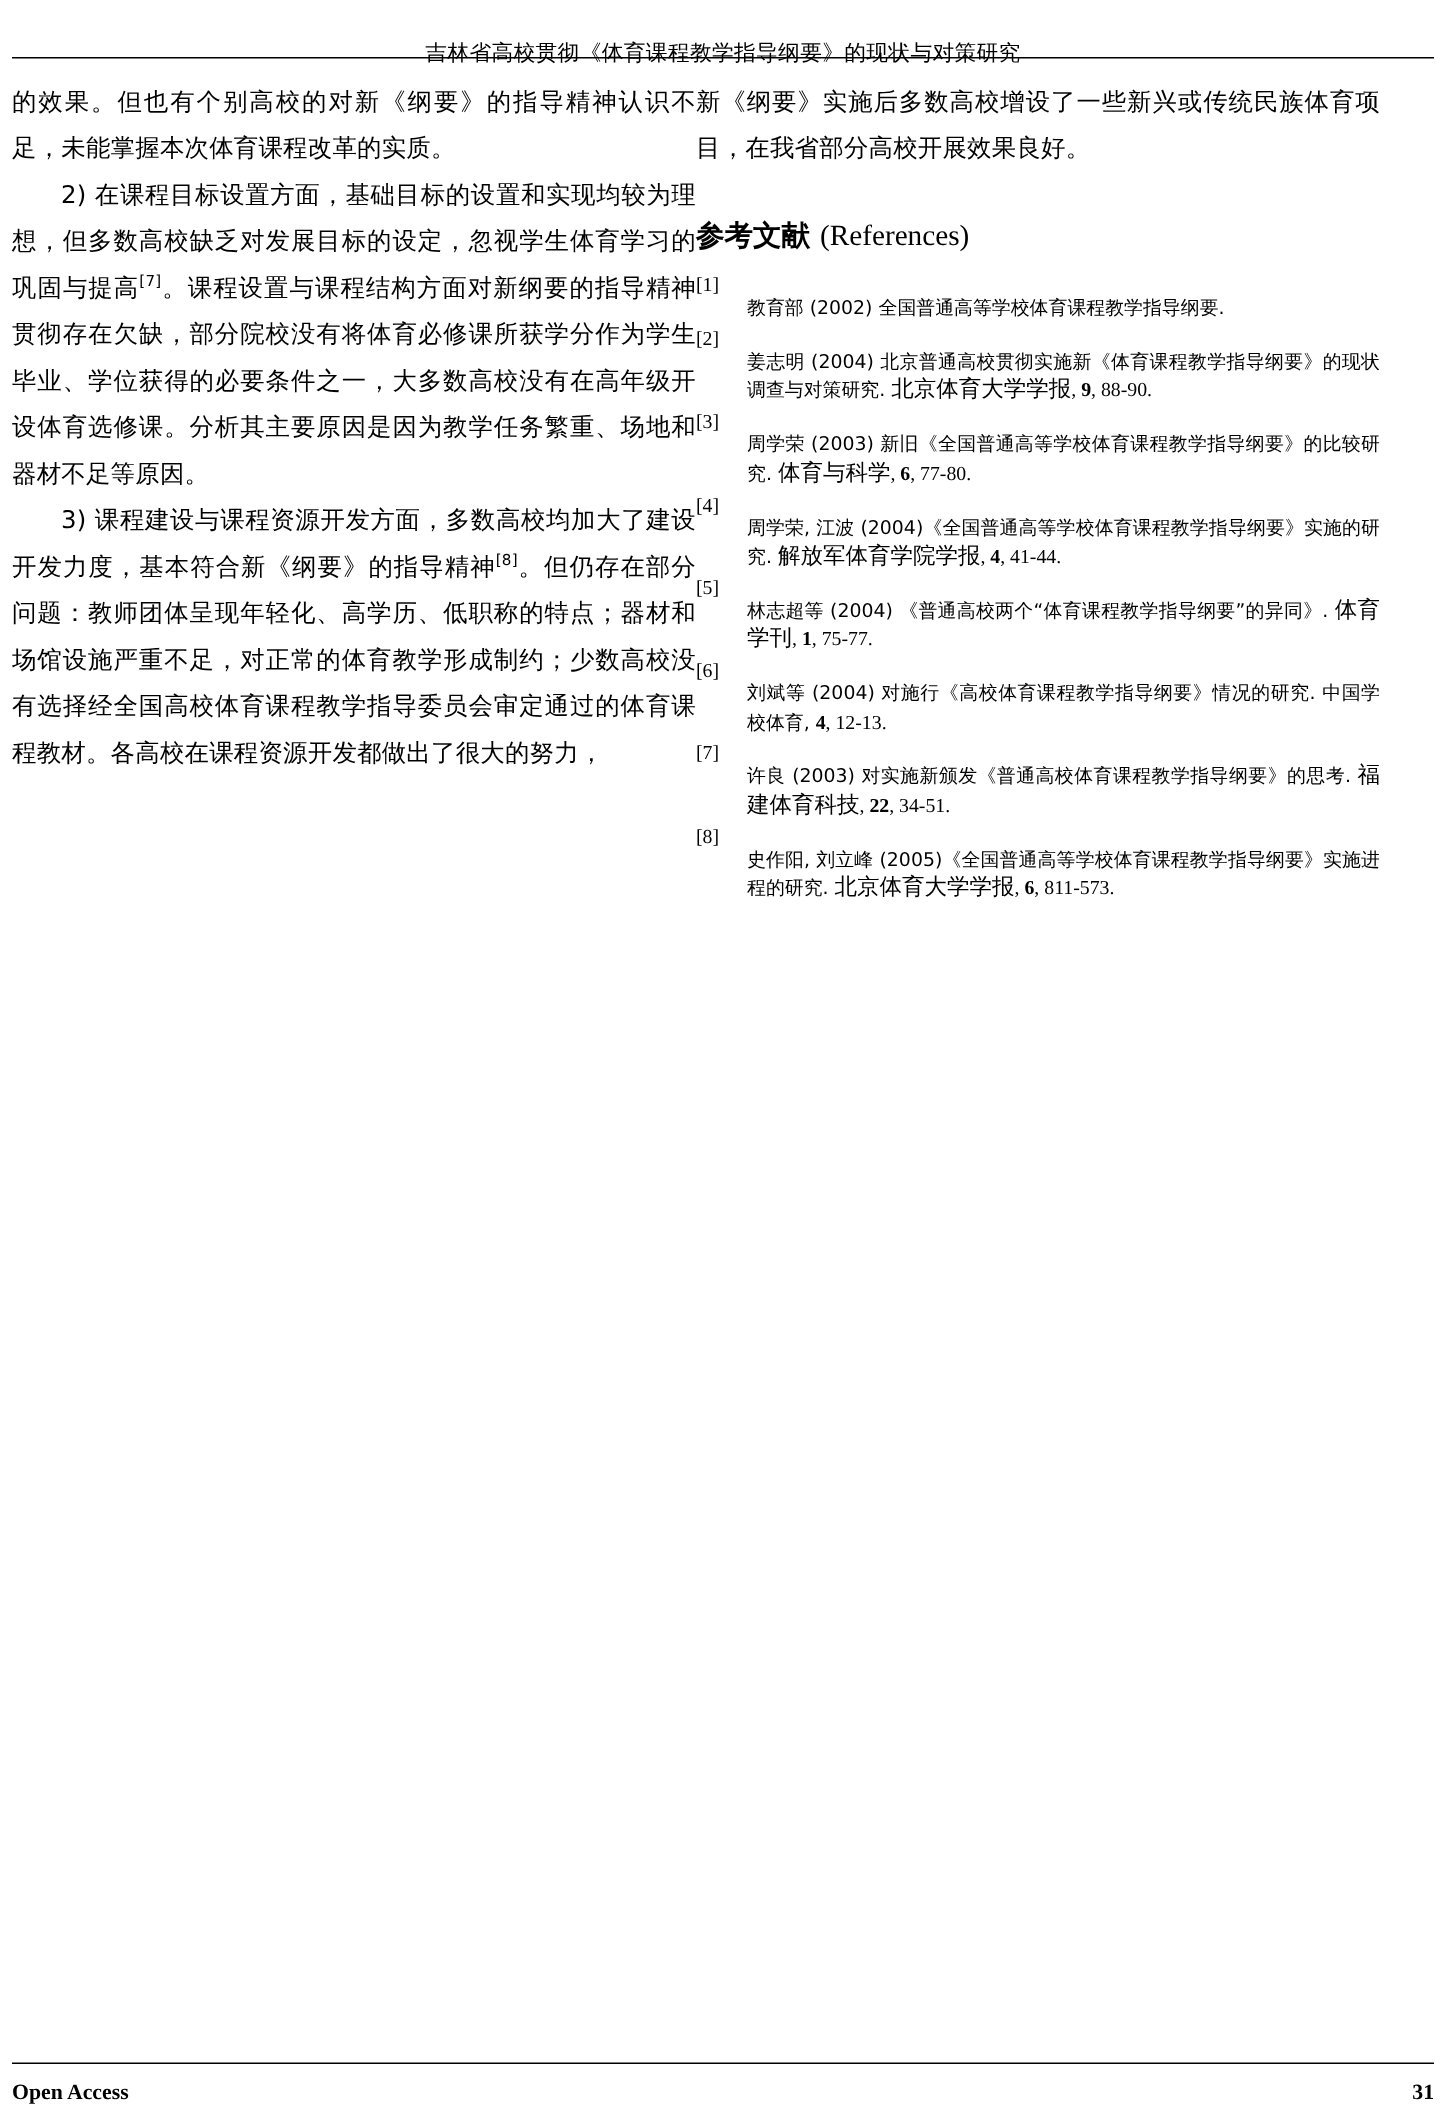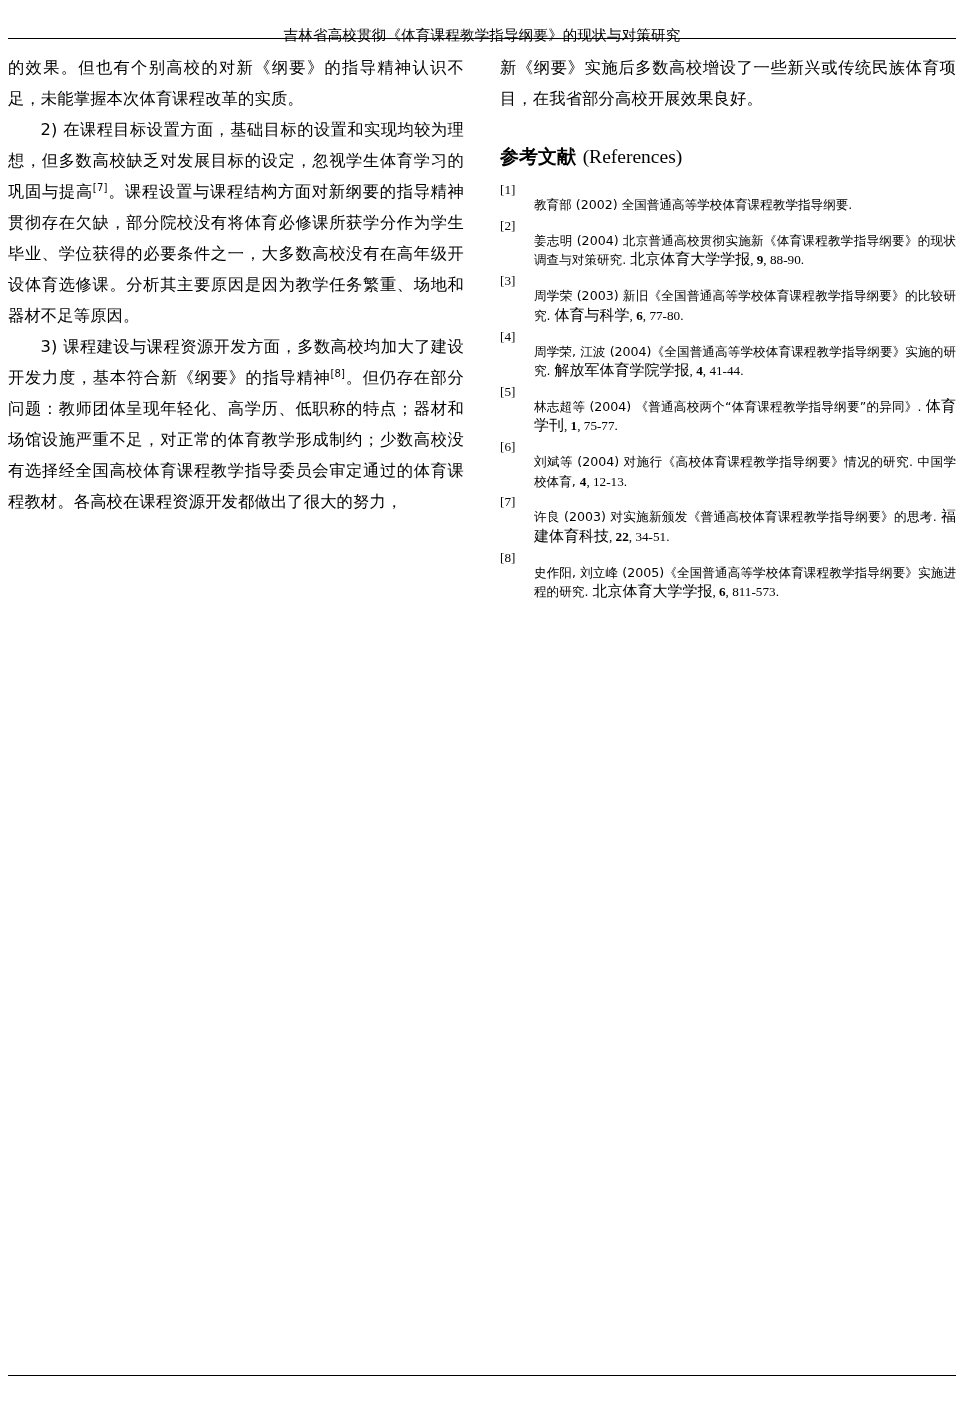--- a/index.html
+++ b/index.html
@@ -40,21 +40,20 @@
     height: 1px;
     background: #000000;
   }
   
   .columns {
     position: absolute;
     top: 52px;
     left: 8px;
     width: 948px;
     display: flex;
-    gap: 36px;
   }
   .col {
     width: 456px;
   }
   .cn-para {
     font-family: "DejaVu Sans", sans-serif;
     font-size: 16.3px;
     line-height: 31px;
     text-align: justify;
     text-justify: inter-character;
@@ -207,14 +206,18 @@
             <span class="ref-num">[8]</span>
             <span class="ref-text"><span class="cn">史作阳, 刘立峰 (2005)《全国普通高等学校体育课程教学指导纲要》实施进程的研究. </span><span class="src">北京体育大学学报</span><span>, </span><span class="vol">6</span><span>, 811-573.</span></span>
           </li>
         </ul>
 
     </div>
 
   </div>
 
   <div class="footer-rule"></div>
+  <div class="footer">
+    <span>Open Access</span>
+    <span>31</span>
+  </div>
 
 </div>
 
 </body></html>

